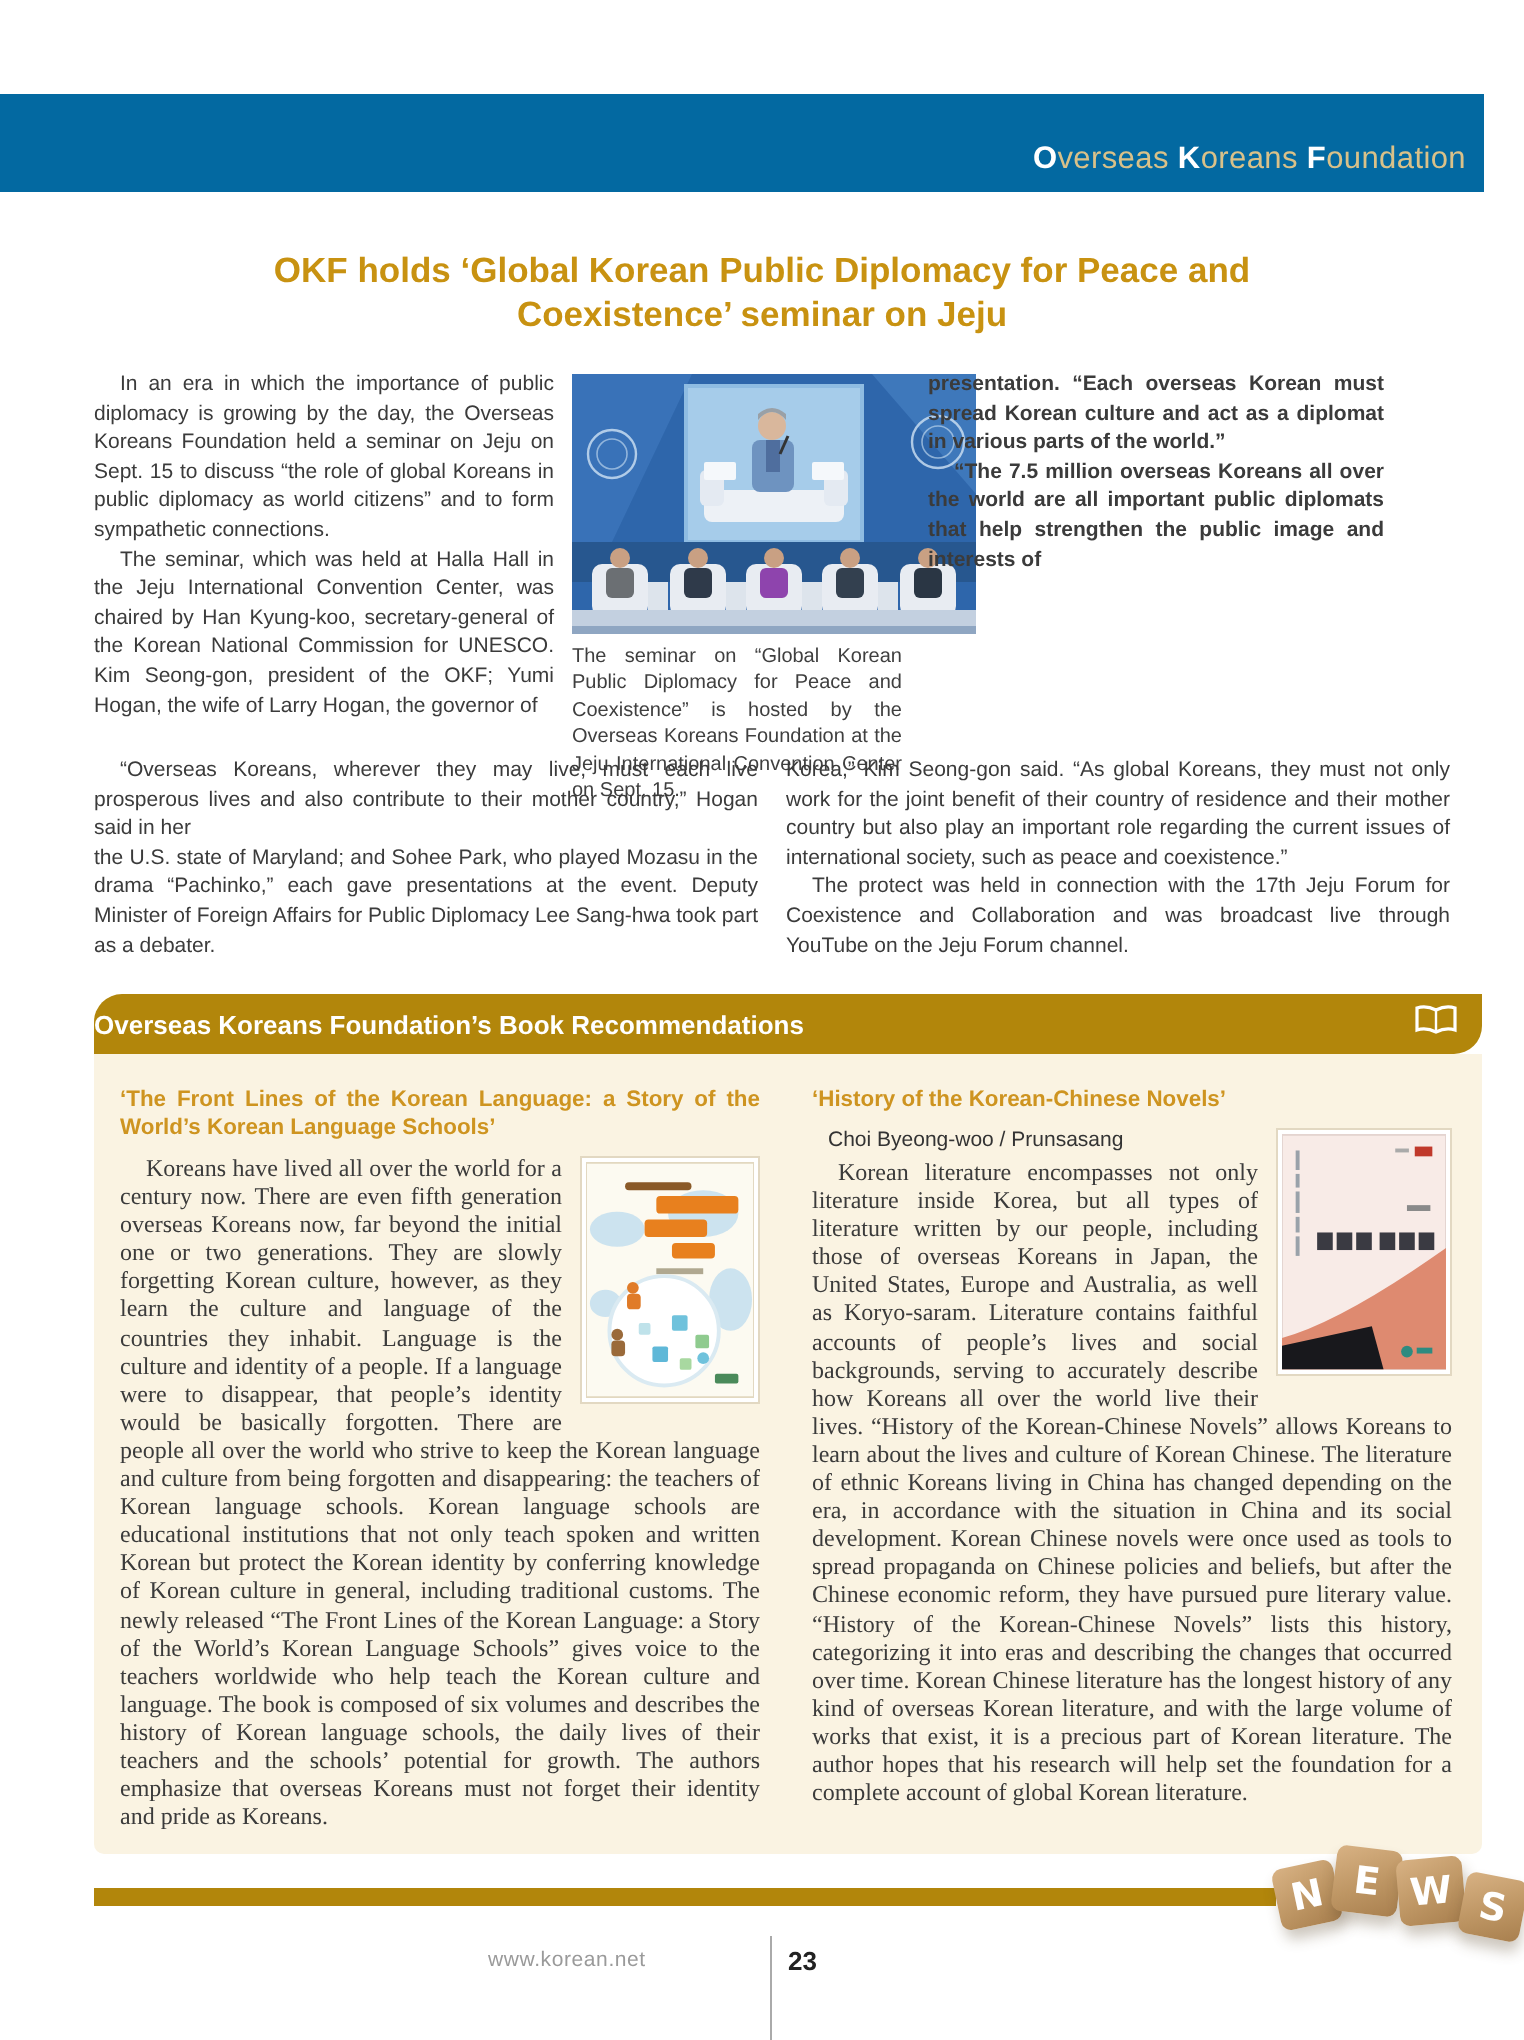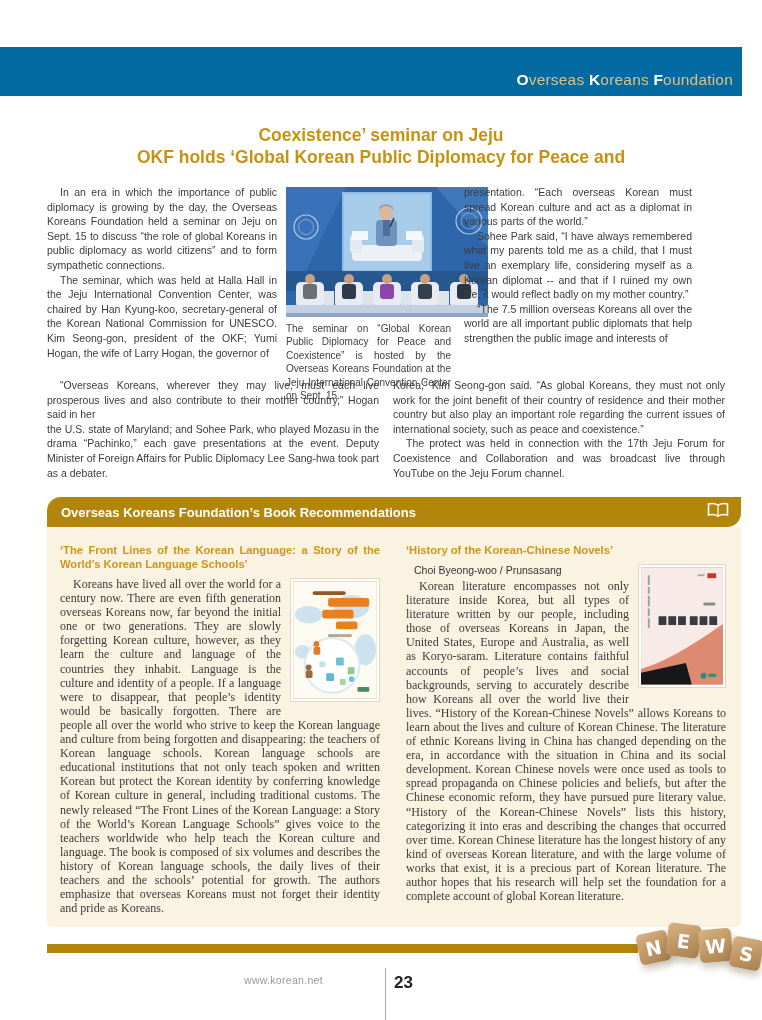--- a/index.html
+++ b/index.html
@@ -20,35 +20,35 @@
 
   
   .page-title {
     position:absolute; top:124px; left:42px; width:678px;
     text-align:center; color:#C89211; font-weight:bold;
     font-size:17.5px; line-height:1.28; margin:0;
   }
 
   
   .article-top { position:absolute; top:185px; left:47px; width:678px; display:flex; gap:9px; }
-  .colL { width:230px; } .colR { width:228px; }
+  .colL { width:230px; } .colR { width:228px;font-weight:bold; }
   .body-p { margin:0; font-size:10.5px; line-height:14.6px; text-align:justify; color:#3b3b3b; }
   .ind { text-indent:13px; }
   .figure { width:165px; margin:2px 4px 0 0; }
   .photo { display:block; }
   .caption { margin-top:5px; font-size:10px; line-height:13.4px; color:#3f3f3f; text-align:justify; }
   .article-bottom { position:absolute; top:378px; left:47px; width:678px; display:flex; gap:14px; }
   .colBL { width:332px; } .colBR { width:332px; }
 
   
   .book-section-bar {
     position:absolute; top:497px; left:47px; width:694px; height:30px;
     background:#B2860B; border-radius:14px 0 14px 0;
     display:flex; align-items:center; justify-content:space-between;
-    padding:0 12px 0 14px; box-sizing:border-box;
+    padding:0 12px 0 0; box-sizing:border-box;
   }
   .book-section-title { color:#ffffff; font-size:13px; font-weight:bold; }
   .book-panel {
     position:absolute; top:527px; left:47px; width:694px; min-height:388px;
     background:#FAF3E2; border-radius:0 0 5px 5px; box-sizing:border-box;
     padding:16px 15px 12px 13px; display:flex; gap:26px;justify-content:space-between;
   }
   .book-col { width:320px; }
   .book-title {
     color:#CE9420; font-weight:bold; font-size:11.2px; line-height:14px;
@@ -68,34 +68,34 @@
     border-radius:5px; box-shadow:1px 5px 7px rgba(90,70,40,.3);
   }
   .bN { left:2px;  top:12px; width:31px; height:31px; transform:rotate(-12deg); }
   .bE { left:31px; top:4px;  width:33px; height:33px; transform:rotate(7deg); }
   .bW { left:63px; top:9px;  width:33px; height:33px; transform:rotate(-5deg); }
   .bS { left:95px; top:18px; width:31px; height:31px; transform:rotate(11deg); }
 
   
   .footer-site { position:absolute; left:244px; top:974px; width:142px; text-align:left; font-size:10.5px; color:#9a9a9a; letter-spacing:.3px; }
   .footer-line { position:absolute; left:385px; top:968px; width:1px; height:52px; background:#aaaaaa; }
-  .footer-page { position:absolute; left:394px; top:973px; font-size:17px; font-weight:bold; color:#222; }
+  .footer-page { position:absolute; left:394px; top:973px; font-size:13px; font-weight:bold; color:#222; }
 </style>
 </head>
 <body>
 
 <div class="header-bar">
   <div class="brand">
     <span class="cap">O</span><span>verseas </span><span class="cap">K</span><span>oreans </span><span class="cap">F</span><span>oundation</span>
   </div>
 </div>
 
 <h1 class="page-title">
+  <div>OKF holds ‘Global Korean Public Diplomacy for Peace and</div>
   <div>Coexistence’ seminar on Jeju</div>
-  <div>OKF holds ‘Global Korean Public Diplomacy for Peace and</div>
 </h1>
 
 <div class="article-top">
   <div class="colL">
     <p class="body-p ind">In an era in which the importance of public diplomacy is growing by the day, the Overseas Koreans Foundation held a seminar on Jeju on Sept. 15 to discuss “the role of global Koreans in public diplomacy as world citizens” and to form sympathetic connections.</p>
     <p class="body-p ind">The seminar, which was held at Halla Hall in the Jeju International Convention Center, was chaired by Han Kyung-koo, secretary-general of the Korean National Commission for UNESCO. Kim Seong-gon, president of the OKF; Yumi Hogan, the wife of Larry Hogan, the governor of</p>
   </div>
 
   <figure class="figure">
     <svg class="photo" width="202" height="130" viewBox="0 0 202 130">
@@ -141,21 +141,20 @@
           <rect x="171" y="97" width="14" height="15" rx="3" fill="#2A3644"></rect>
       </g>
       <rect x="0" y="118" width="202" height="12" fill="#C3D0E0"></rect>
       <rect x="0" y="126" width="202" height="4" fill="#8FA6C2"></rect>
     </svg>
     <figcaption class="caption">The seminar on “Global Korean Public Diplomacy for Peace and Coexistence” is hosted by the Overseas Koreans Foundation at the Jeju International Convention Center on Sept. 15.</figcaption>
   </figure>
 
   <div class="colR">
     <p class="body-p">presentation. “Each overseas Korean must spread Korean culture and act as a diplomat in various parts of the world.”</p>
-    <p class="body-p ind">Sohee Park said, “I have always remembered what my parents told me as a child, that I must live an exemplary life, considering myself as a Korean diplomat -- and that if I ruined my own life, it would reflect badly on my mother country.”</p>
     <p class="body-p ind">“The 7.5 million overseas Koreans all over the world are all important public diplomats that help strengthen the public image and interests of</p>
   </div>
 </div>
 
 <div class="article-bottom">
   <div class="colBL">
     <p class="body-p ind">“Overseas Koreans, wherever they may live, must each live prosperous lives and also contribute to their mother country,” Hogan said in her</p>
     <p class="body-p">the U.S. state of Maryland; and Sohee Park, who played Mozasu in the drama “Pachinko,” each gave presentations at the event. Deputy Minister of Foreign Affairs for Public Diplomacy Lee Sang-hwa took part as a debater.</p>
   </div>
   <div class="colBR">

